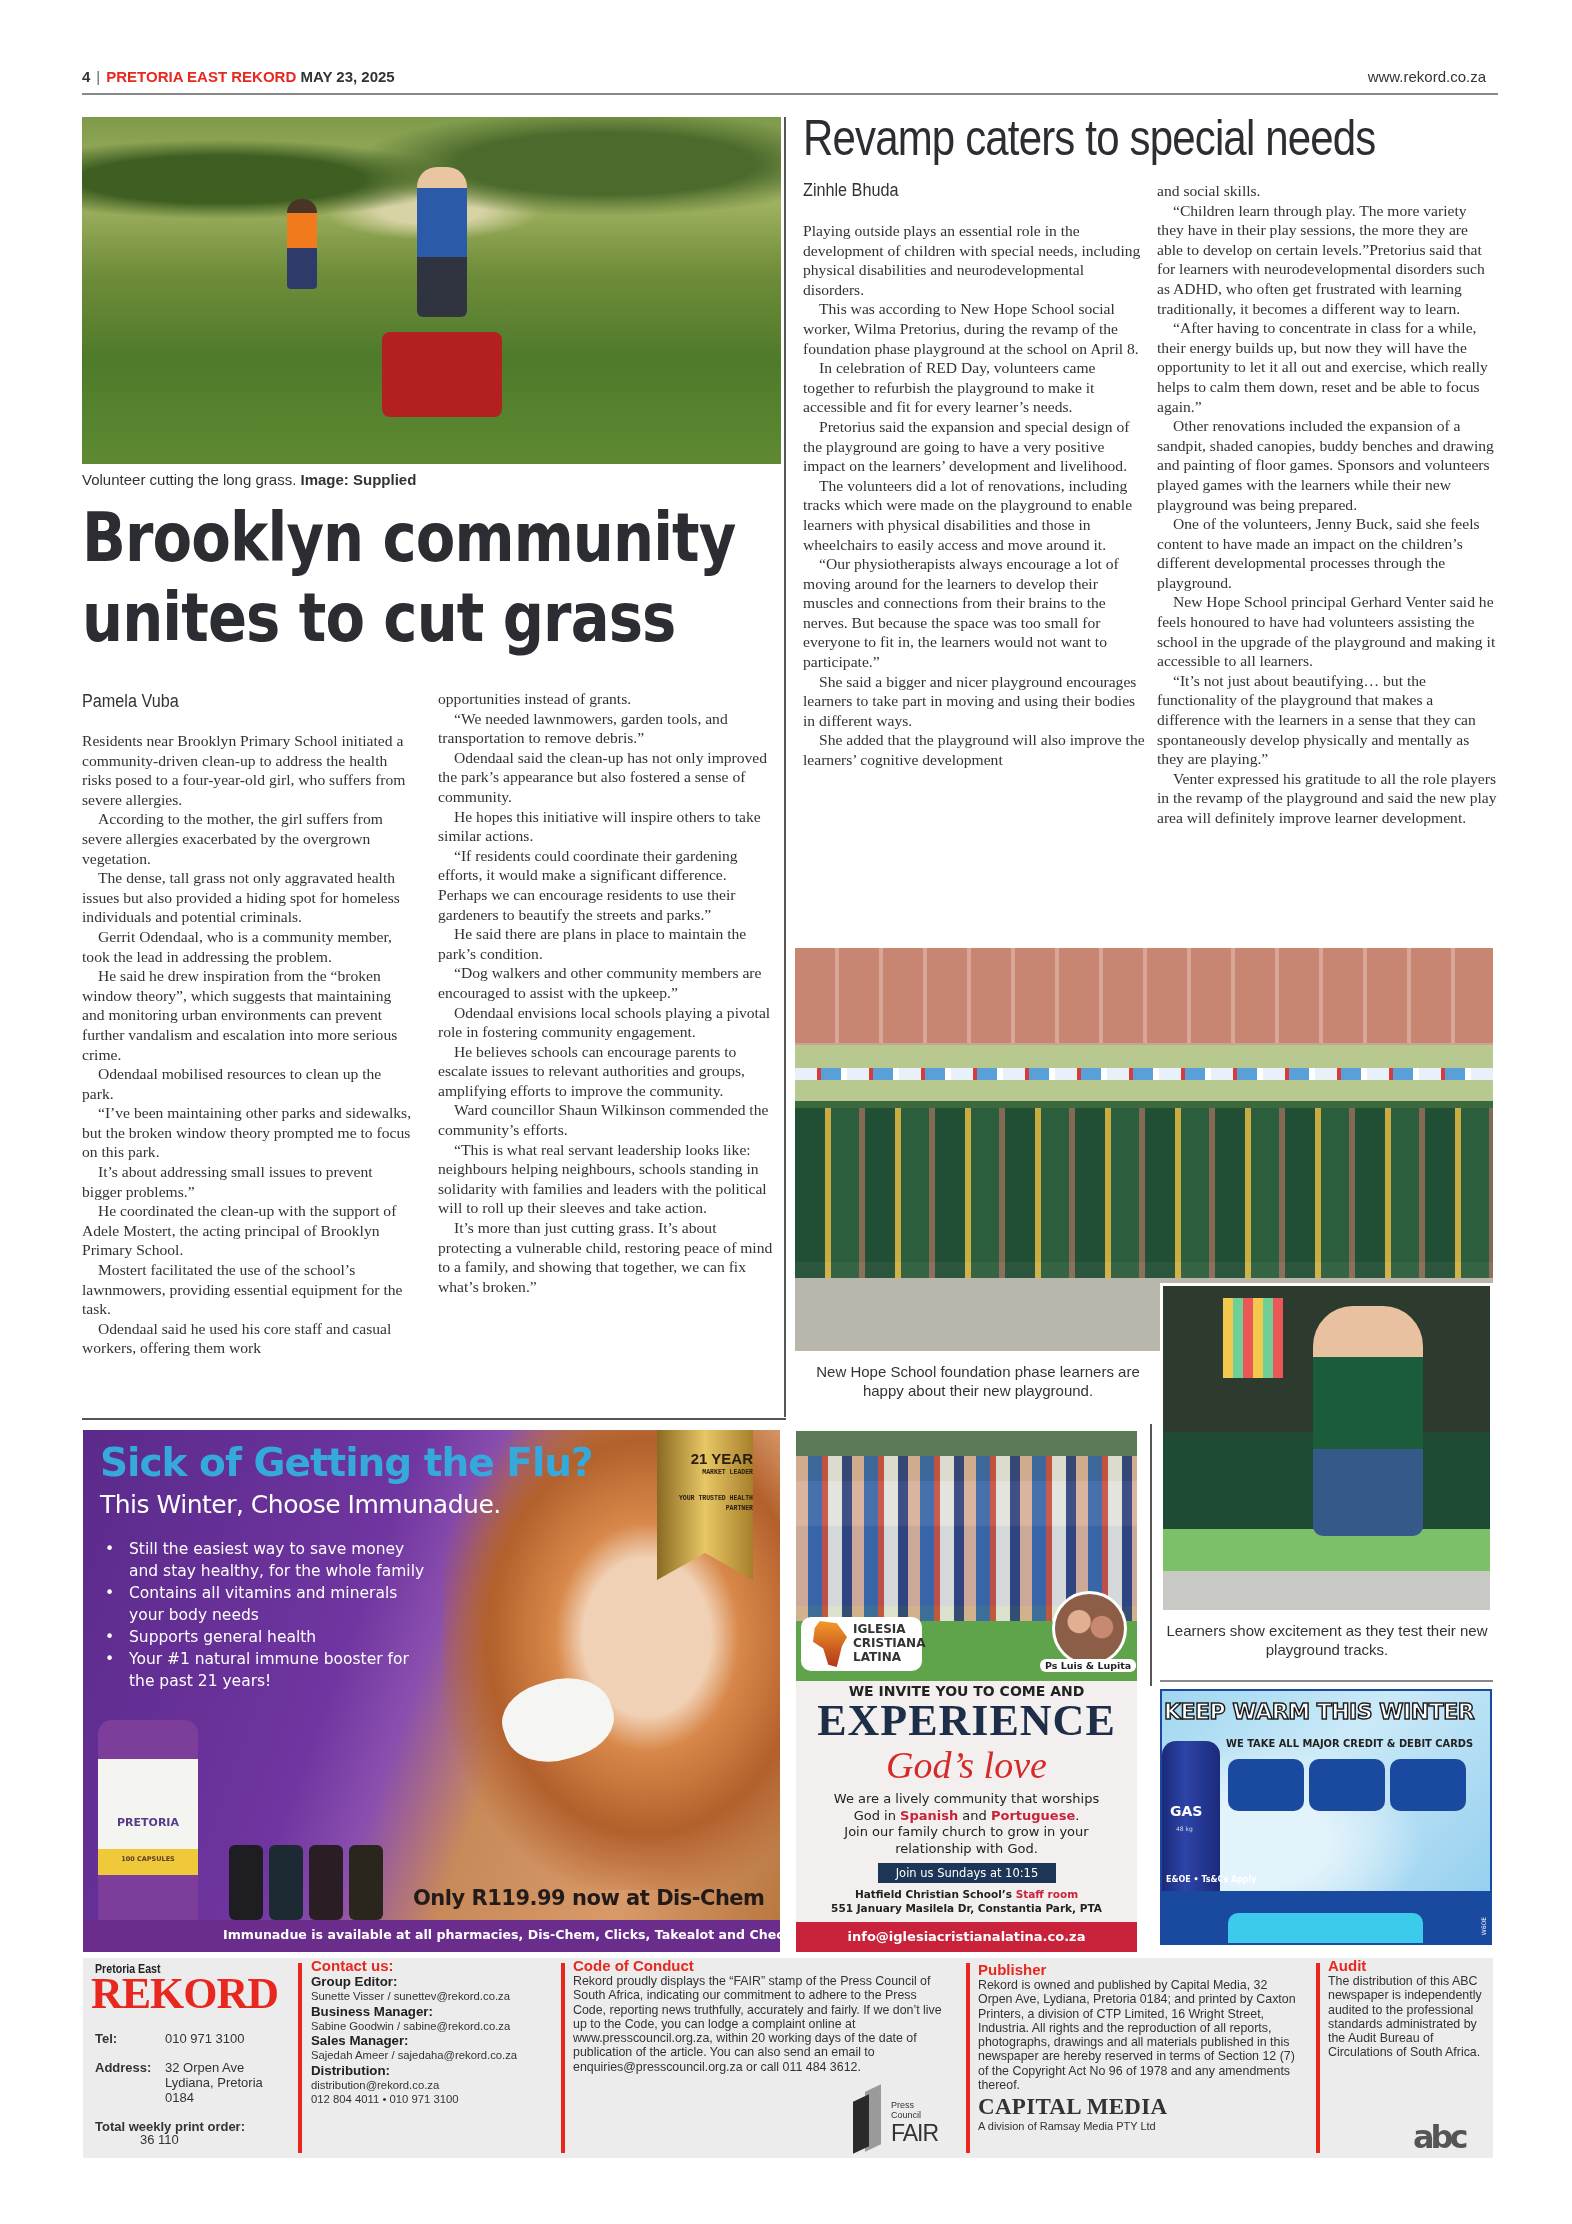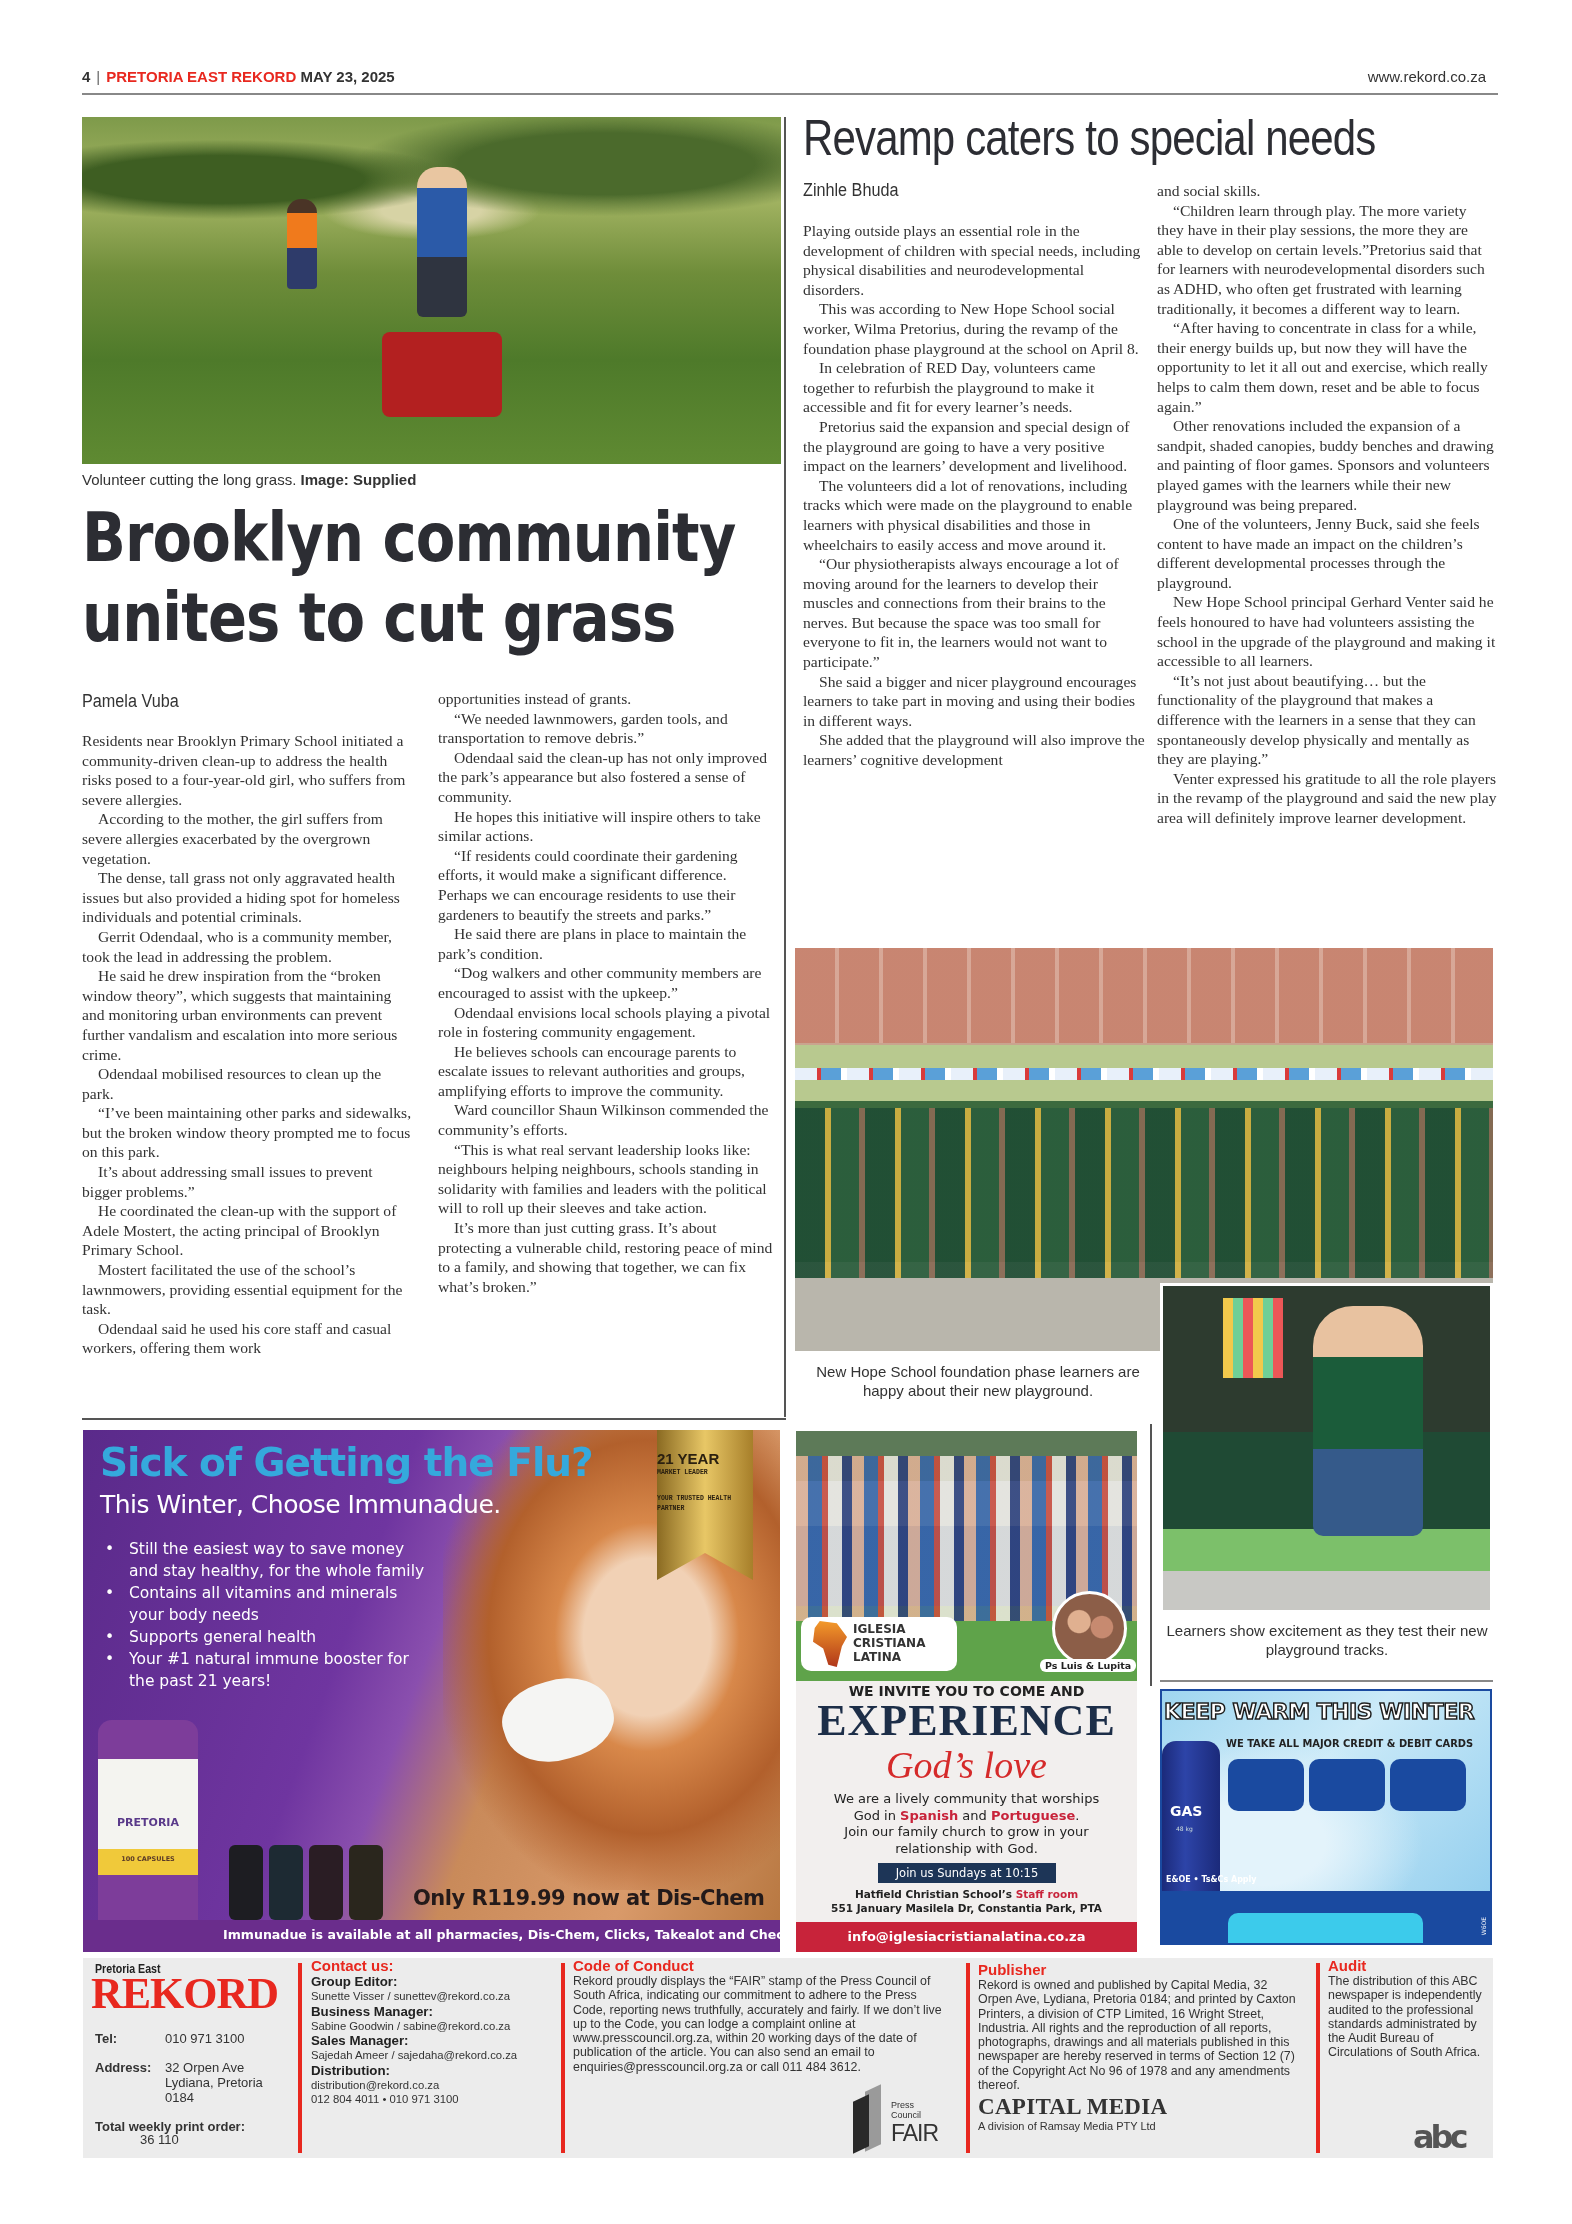--- a/index.html
+++ b/index.html
@@ -58,37 +58,37 @@
   
   .ad-flu { left: 83px; top: 1430px; width: 697px; height: 522px; overflow: hidden;
     background: linear-gradient(110deg, #5a2a8a 0%, #6f35a0 38%, #8a4fae 48%, #c98a5a 60%, #d99a6a 80%, #b6763f 100%); font-family: "DejaVu Sans", sans-serif; }
   .ad-flu .hair { position:absolute; left:360px; top:0; width:340px; height:460px; background: radial-gradient(ellipse at 60% 45%, #f1d1b5 0 22%, #d8884a 32%, #b2602c 55%, transparent 75%); }
   .ad-flu .tissue { position:absolute; left:420px; top:250px; width:110px; height:80px; background:#f5f5f3; border-radius: 40% 50% 40% 50%; transform: rotate(-18deg); }
   .ad-flu .title { position:absolute; left:17px; top:10px; font-size:39px; font-weight:bold; color:#35a9dc; white-space:nowrap; letter-spacing:-1px; }
   .ad-flu .subtitle { position:absolute; left:17px; top:60px; font-size:25px; color:#fff; white-space:nowrap; letter-spacing:-.5px; }
   .ad-flu ul { position:absolute; left:22px; top:108px; width:320px; list-style:none; color:#fff; font-size:15.5px; line-height:22px; }
   .ad-flu li { position:relative; padding-left:24px; }
   .ad-flu li:before { content:"•"; position:absolute; left:0; }
-  .ad-flu .badge { position:absolute; left:574px; top:0; width:96px; height:150px; background: linear-gradient(90deg,#8a6a22,#e8c766,#a77f2a); clip-path: polygon(0 0,100% 0,100% 100%,50% 82%,0 100%); text-align:left; color:#2b2010; padding-top:20px; }
+  .ad-flu .badge { position:absolute; left:574px; top:0; width:96px; height:150px; background: linear-gradient(90deg,#8a6a22,#e8c766,#a77f2a); clip-path: polygon(0 0,100% 0,100% 100%,50% 82%,0 100%); text-align:right; color:#2b2010; padding-top:20px; }
   .ad-flu .badge .b1 { font-size:15px; font-weight:bold; font-family:"Liberation Sans",sans-serif; }
   .ad-flu .badge .b2 { font-size:6.5px; font-family:"Liberation Mono",monospace; font-weight:bold; margin-top:2px; }
   .ad-flu .badge .b3 { font-size:6.5px; font-family:"Liberation Mono",monospace; font-weight:bold; margin-top:18px; line-height:10px; }
   .ad-flu .bottle { position:absolute; left:15px; top:290px; width:100px; height:215px; background: linear-gradient(180deg,#7d3d9a 0 18%, #f4f4f0 18% 60%, #f0c93a 60% 72%, #7d3d9a 72%); border-radius: 14px; }
   .ad-flu .bottle .lbl { position:absolute; left:0; top:96px; width:100%; text-align:center; font-size:11px; font-weight:bold; color:#5a3a8a; }
   .ad-flu .bottle .caps { position:absolute; left:0; top:135px; width:100%; text-align:center; font-size:6.5px; font-weight:bold; color:#5a3a28; }
   .ad-flu .minis { position:absolute; left:146px; top:415px; width:160px; height:75px; }
   .ad-flu .mini { position:absolute; top:0; width:34px; height:75px; background:#1d1d22; border-radius:6px; }
   .ad-flu .price { position:absolute; left:330px; top:456px; font-size:21px; font-weight:bold; color:#231a1a; white-space:nowrap; letter-spacing:-.5px; }
   .ad-flu .avail { position:absolute; left:0; top:490px; width:100%; height:32px; background:#6a2d8c; color:#fff; font-size:12.6px; font-weight:bold; padding:7px 0 0 140px; white-space:nowrap; }
 
   
   .ad-church { left: 796px; top: 1431px; width: 341px; height: 521px; overflow:hidden; background:#f2efee; font-family:"DejaVu Sans",sans-serif; text-align:center; }
   .ad-church .pic { position:absolute; left:0; top:0; width:100%; height:250px; background: linear-gradient(180deg,#5d7a58 0 20%, #9bb6c8 20% 38%, #3b6aa5 38% 70%, #5fa34a 70%); }
   .ad-church .pic .people { position:absolute; left:0; top:25px; width:100%; height:165px; background: repeating-linear-gradient(90deg, #e6b497 0 12px, #3765a8 12px 26px, #d24b3a 26px 32px, #f1ece3 32px 46px, #2d3e7a 46px 56px); opacity:.85; }
-  .ad-church .logo { position:absolute; left:5px; top:186px; width:156px; height:54px; background:#fff; border-radius: 10px; text-align:left; }
+  .ad-church .logo { position:absolute; left:5px; top:186px; width:121px; height:54px; background:#fff; border-radius: 10px; text-align:left; }
   .ad-church .logo .africa { position:absolute; left:12px; top:4px; width:34px; height:46px; background: linear-gradient(180deg,#f39a2a,#b0361a); clip-path: polygon(20% 0,70% 5%,100% 35%,85% 55%,70% 100%,45% 95%,30% 60%,0 45%,5% 15%); }
   .ad-church .logo .name { position:absolute; left:52px; top:5px; font-size:12px; line-height:14px; font-weight:bold; color:#333; }
   .ad-church .pastors { position:absolute; left:256px; top:160px; width:75px; height:75px; border-radius:50%; background: radial-gradient(circle at 35% 40%, #e0b090 0 18%, transparent 20%), radial-gradient(circle at 68% 48%, #c78a70 0 18%, transparent 20%), #8c5e48; border:3px solid #fff; }
   .ad-church .ps { position:absolute; left:244px; top:228px; background:#fff; border-radius:6px; padding:1px 5px; font-size:9.5px; font-weight:bold; color:#222; white-space:nowrap; }
   .ad-church .invite { position:absolute; left:0; top:252px; width:100%; font-size:14px; font-weight:bold; color:#222; }
   .ad-church .exp { position:absolute; left:0; top:264px; width:100%; font-family:"Liberation Serif",serif; font-weight:bold; font-size:44px; color:#1d2e48; letter-spacing:1px; }
   .ad-church .love { position:absolute; left:0; top:312px; width:100%; font-family:"Liberation Serif",serif; font-style:italic; font-size:38px; color:#d52a2a; }
   .ad-church .desc { position:absolute; left:0; top:360px; width:100%; font-size:13px; line-height:16.5px; color:#222; }
   .ad-church .desc .red { color:#c8233a; font-weight:bold; }
   .ad-church .sun { position:absolute; left:82px; top:432px; width:178px; height:20px; background:#1d3557; color:#fff; font-size:11.5px; line-height:20px; }

